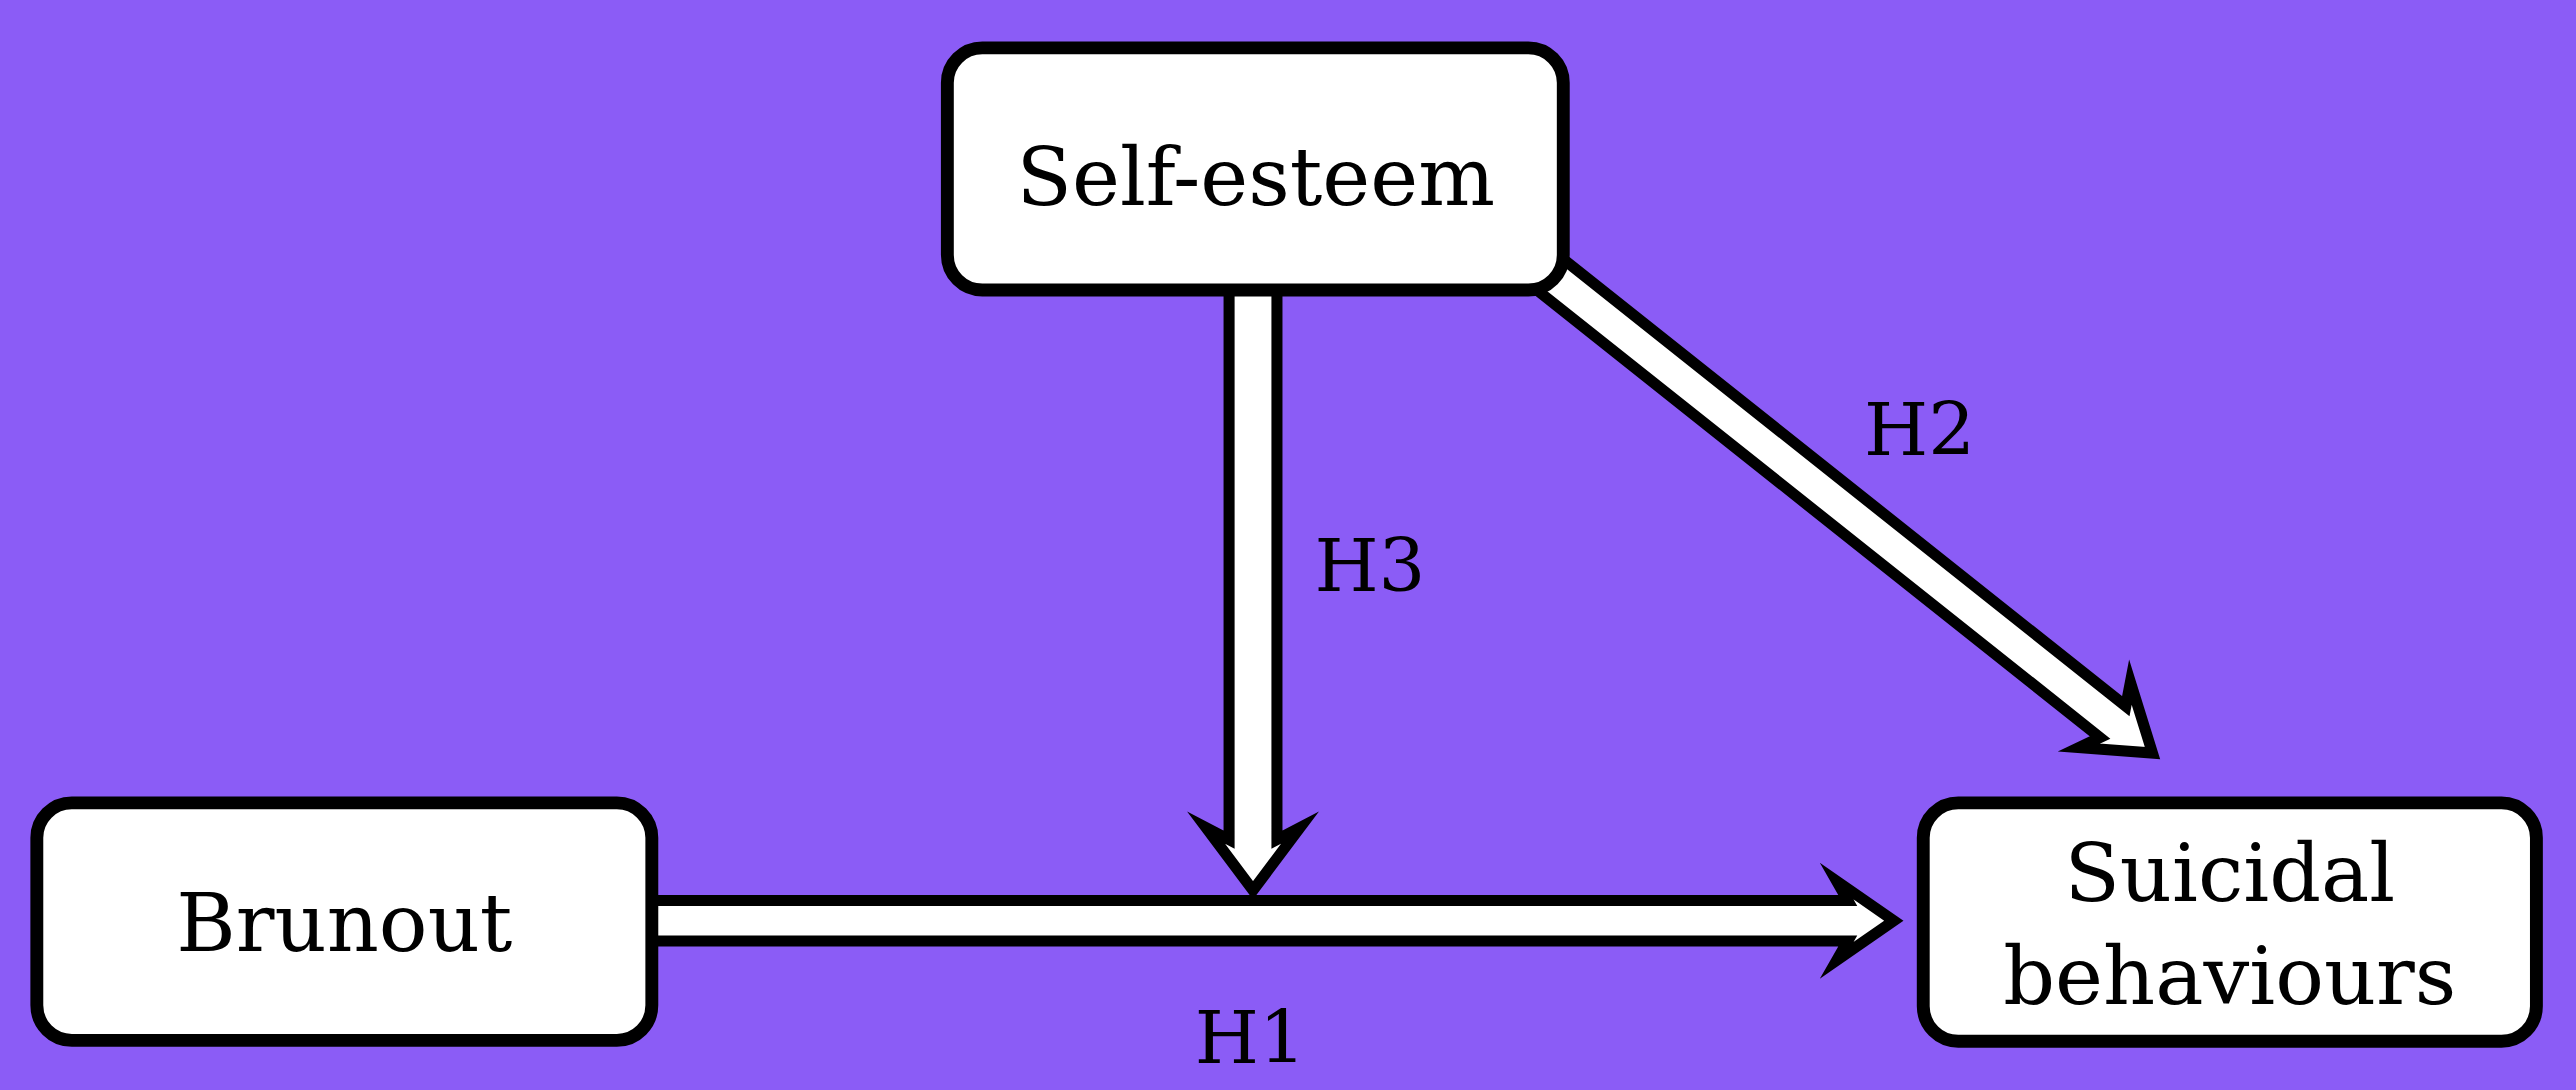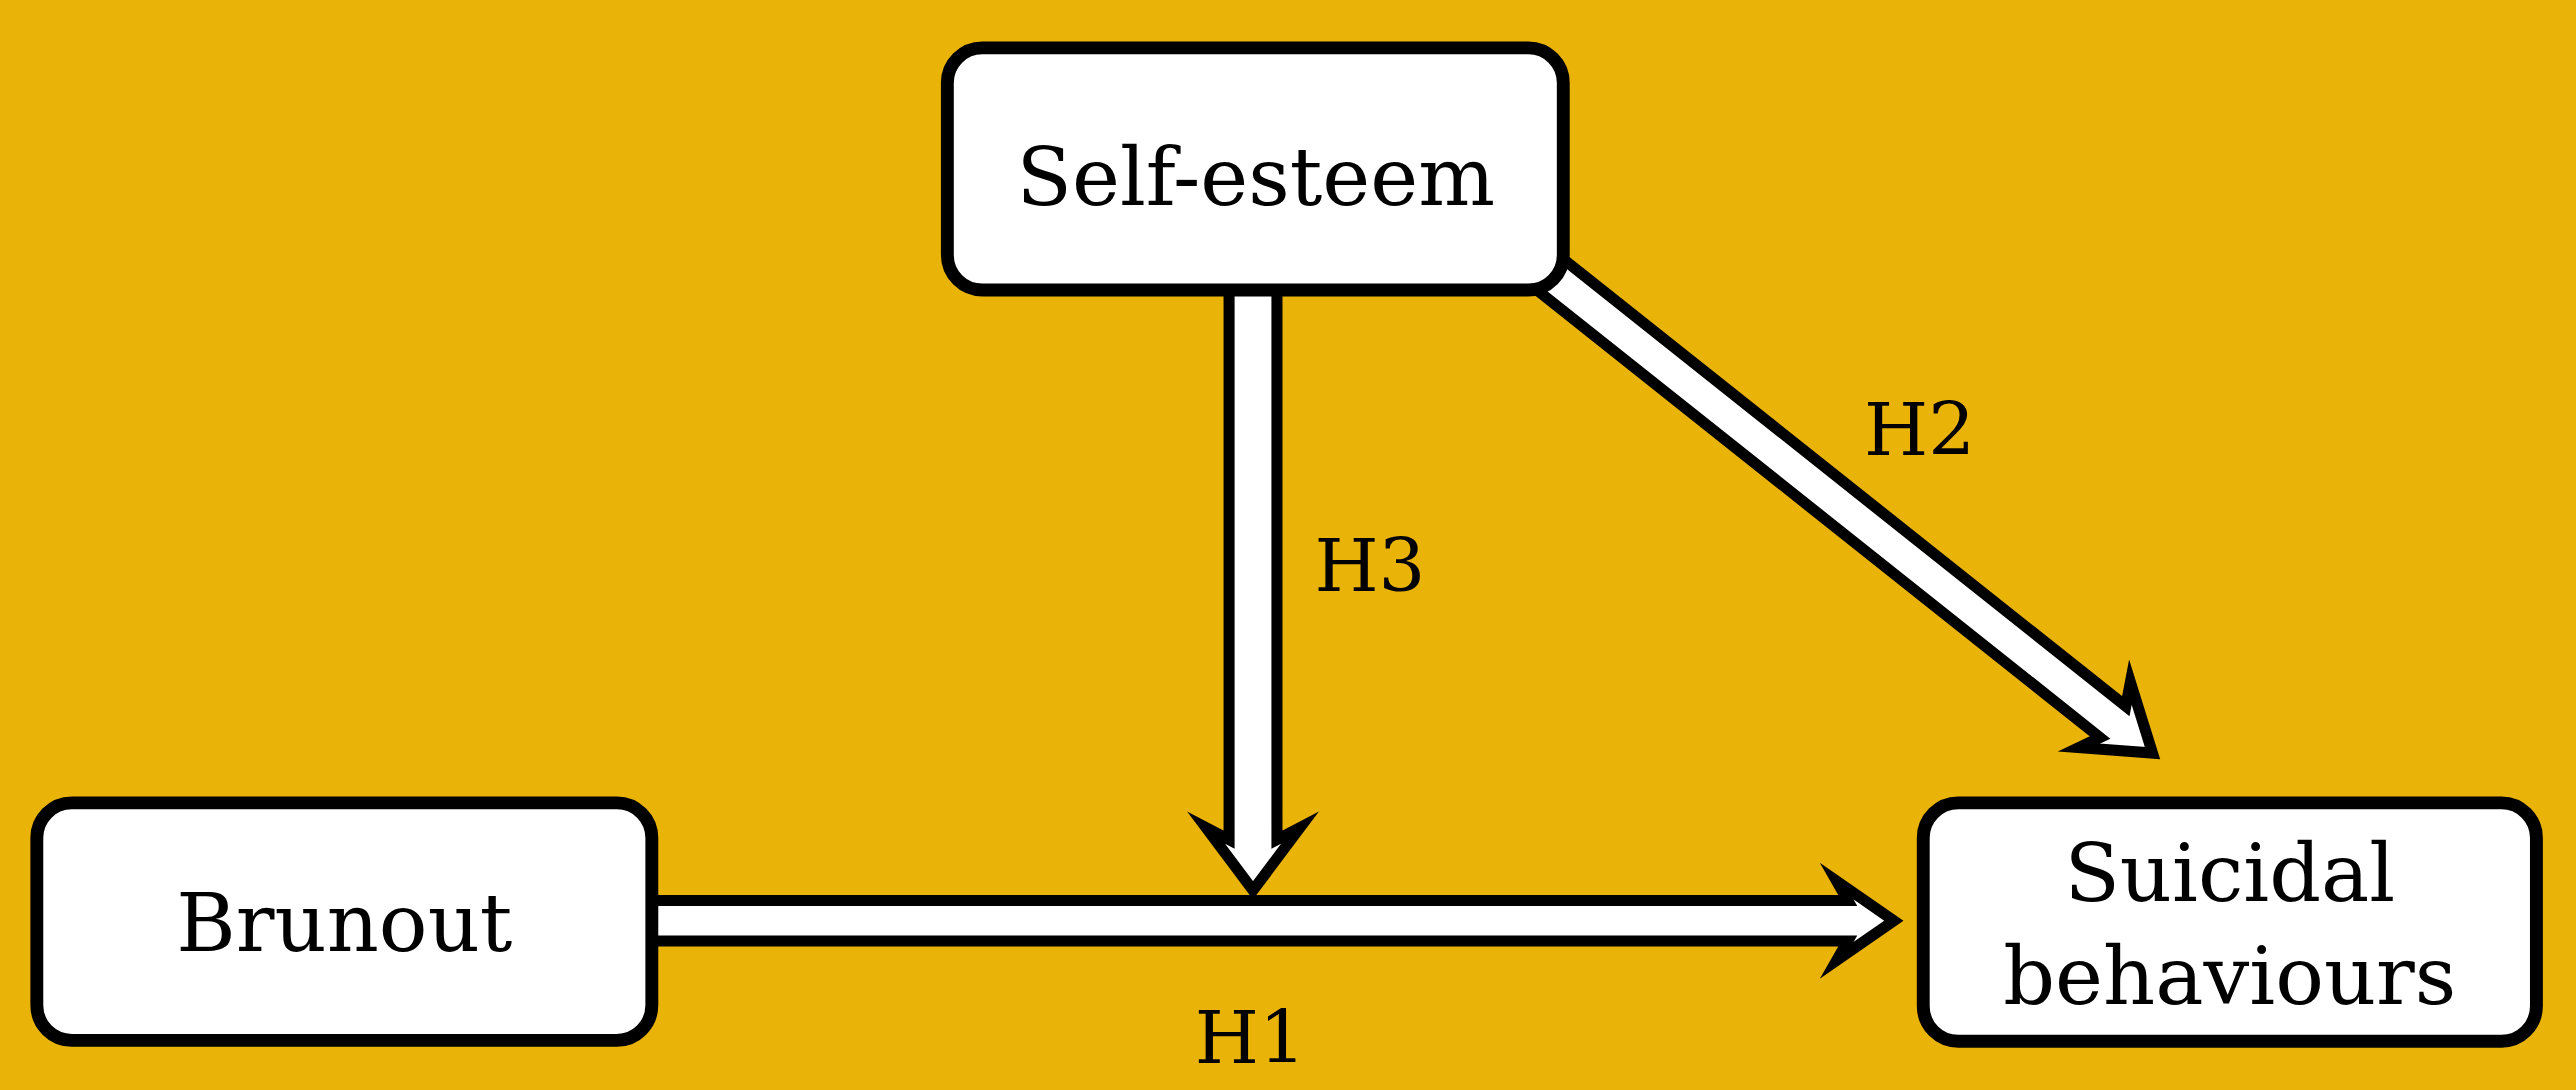--- a/index.html
+++ b/index.html
@@ -4,21 +4,21 @@
 <style>
   html, body {
     margin: 0;
     padding: 0;
     background: #ffffff;
   }
   .stage {
     position: relative;
     width: 2576px;
     height: 1091px;
-    background: #eab308;
+    background: #8b5cf6;
     overflow: hidden;
   }
   svg {
     display: block;
     width: 2576px;
     height: 1091px;
   }
   .node-box {
     fill: #ffffff;
     stroke: #000000;

